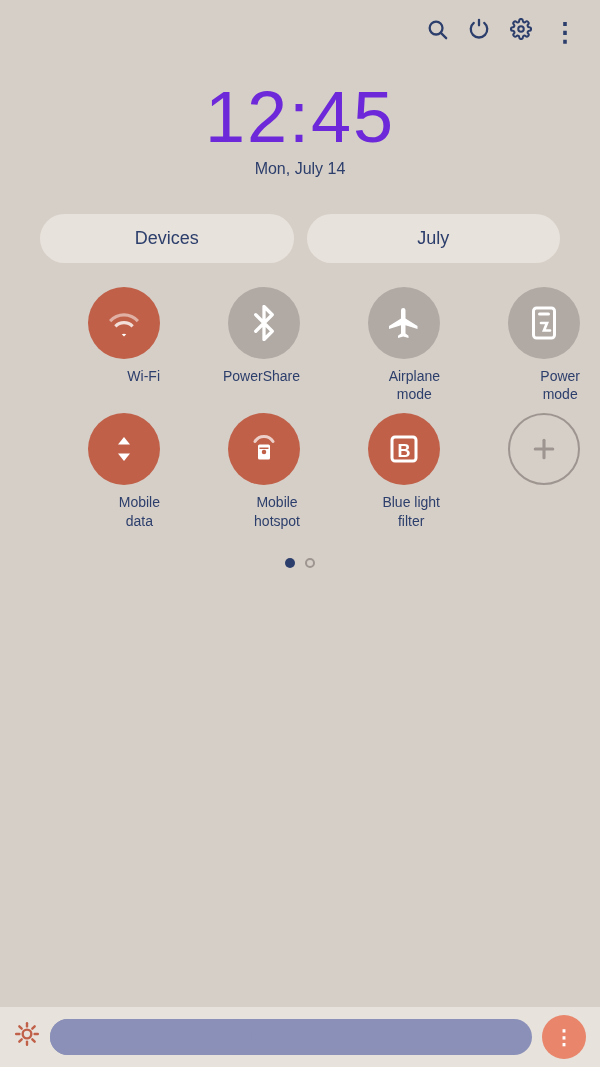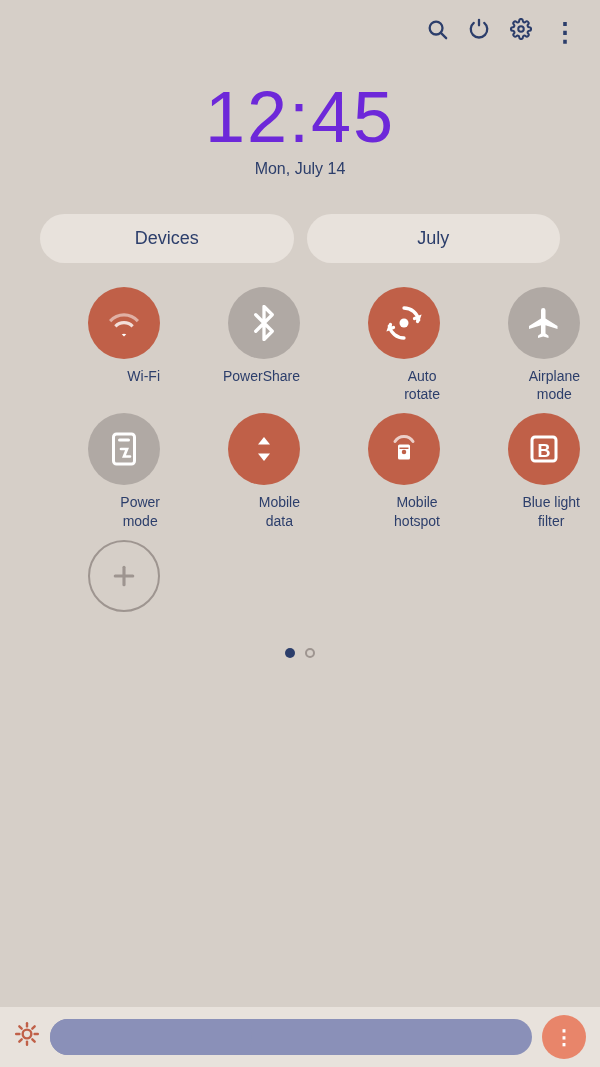--- a/index.html
+++ b/index.html
@@ -227,33 +227,20 @@
 
   <div class="tile">
     <div class="tile-icon inactive">
       <svg width="36" height="36" viewBox="0 0 24 24" fill="none" stroke="white" stroke-width="2.2" stroke-linecap="round" stroke-linejoin="round">
         <polyline points="6.5 6.5 17.5 17.5 12 23 12 1 17.5 6.5 6.5 17.5"></polyline>
       </svg>
     </div>
     <span class="tile-label">PowerShare</span>
   </div>
 
-  <div class="tile">
-    <div class="tile-icon active">
-      <svg width="36" height="36" viewBox="0 0 24 24" fill="none" stroke="white" stroke-width="2.2" stroke-linecap="round">
-        <path d="M12 2a10 10 0 0 1 9.8 8"></path>
-        <polyline points="19 9 22 8 21 11"></polyline>
-        <path d="M12 22a10 10 0 0 1-9.8-8"></path>
-        <polyline points="5 15 2 16 3 13"></polyline>
-        <circle cx="12" cy="12" r="3" fill="white" stroke="none"></circle>
-      </svg>
-    </div>
-    <span class="tile-label" style="white-space:pre-line;">Auto
-rotate</span>
-  </div>
 
   <div class="tile">
     <div class="tile-icon inactive">
       <svg width="36" height="36" viewBox="0 0 24 24" fill="white">
         <path d="M21 16v-2l-8-5V3.5A1.5 1.5 0 0 0 11.5 2A1.5 1.5 0 0 0 10 3.5V9l-8 5v2l8-2.5V19l-2 1.5V22l3.5-1 3.5 1v-1.5L13 19v-5.5l8 2.5z"></path>
       </svg>
     </div>
     <span class="tile-label" style="white-space:pre-line;">Airplane
 mode</span>
   </div>

